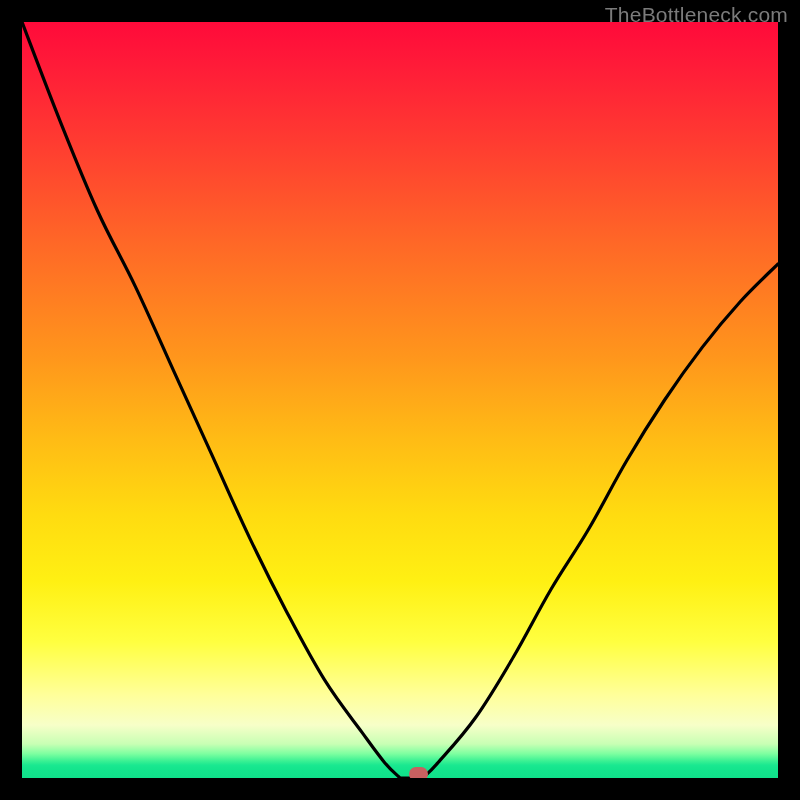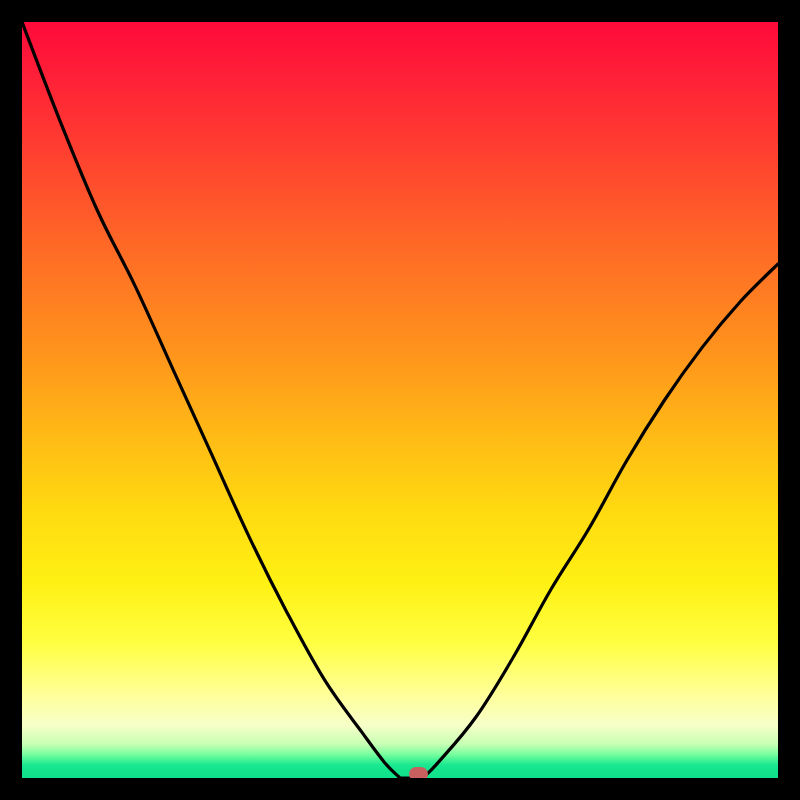--- a/index.html
+++ b/index.html
@@ -75,13 +75,14 @@
 <body>
 
 <div class="chart-container">
   <div class="plot-area">
     <div class="gradient-bg"></div>
     <svg class="curve-layer" viewBox="0 0 756 756" preserveAspectRatio="none">
       <path id="curve-path" d="M 0.0 0.0 C 6.8 17.7, 24.2 64.3, 37.8 98.3 C 51.4 132.3, 62.0 159.1, 75.6 189.0 C 89.2 218.9, 99.8 236.0, 113.4 264.6 C 127.0 293.2, 137.6 317.8, 151.2 347.8 C 164.8 377.7, 175.4 401.0, 189.0 430.9 C 202.6 460.9, 213.2 485.5, 226.8 514.1 C 240.4 542.7, 251.0 563.8, 264.6 589.7 C 278.2 615.5, 288.8 635.9, 302.4 657.7 C 316.0 679.5, 329.3 695.7, 340.2 710.6 C 351.1 725.6, 356.1 732.7, 362.9 740.9 C 369.7 749.0, 375.3 753.3, 378.0 756.0 L 393.1 756.0 L 400.7 756.0 C 403.4 753.3, 406.3 751.8, 415.8 740.9 C 425.3 730.0, 440.0 714.6, 453.6 695.5 C 467.2 676.5, 477.8 658.2, 491.4 635.0 C 505.0 611.9, 515.6 590.1, 529.2 567.0 C 542.8 543.9, 553.4 529.7, 567.0 506.5 C 580.6 483.4, 591.2 461.6, 604.8 438.5 C 618.4 415.3, 629.0 398.4, 642.6 378.0 C 656.2 357.6, 666.8 342.8, 680.4 325.1 C 694.0 307.4, 704.6 294.7, 718.2 279.7 C 731.8 264.8, 749.2 248.7, 756.0 241.9" fill="none" stroke="#000" stroke-width="3.2" stroke-linecap="round"></path>
     </svg>
     <div class="marker" id="marker" style="left: 387.4px; top: 745px;"></div>
   </div>
+  <div class="watermark">TheBottleneck.com</div>
 </div>
 
 </body></html>

